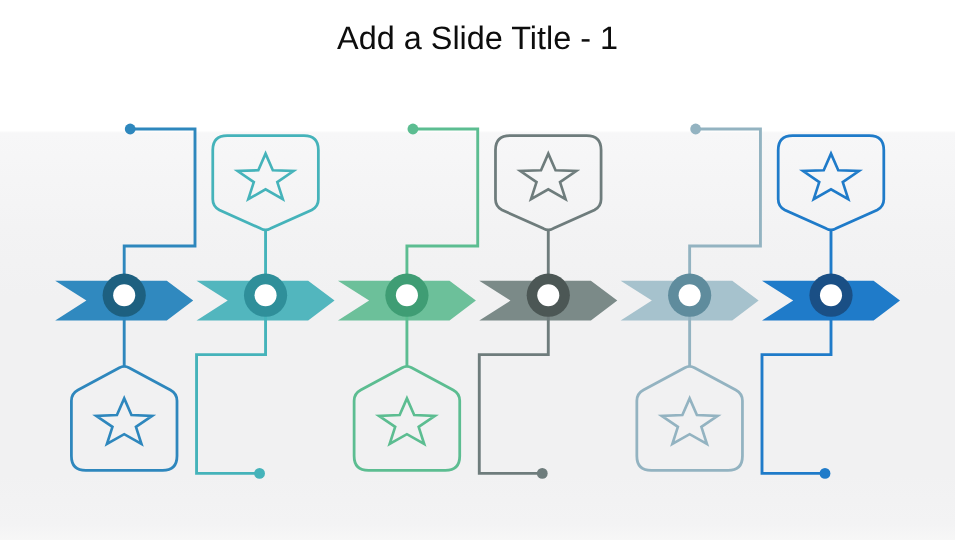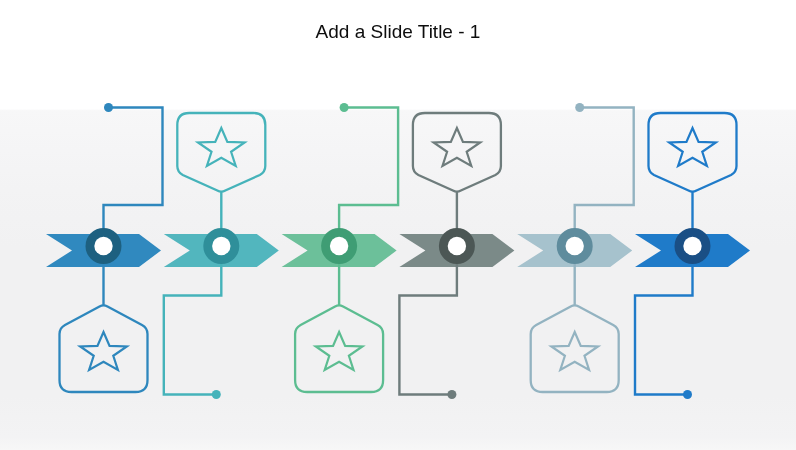--- a/index.html
+++ b/index.html
@@ -19,21 +19,21 @@
       #f7f7f8 24.6%, #f3f3f4 42%,
       #f1f1f2 55%, #f1f1f2 88%,
       #f3f3f4 97%, #f7f7f7 100%);
   }
   .slide-title {
     position: absolute;
     top: 15px;
     left: 0;
     width: 100%;
     text-align: center;
-    font-size: 19px;
+    font-size: 27px;
     line-height: 34px;
     color: #0d0d0d;
     letter-spacing: 0px;
   }
   .timeline-svg {
     position: absolute;
     left: 0;
     top: 0;
   }
 </style>

